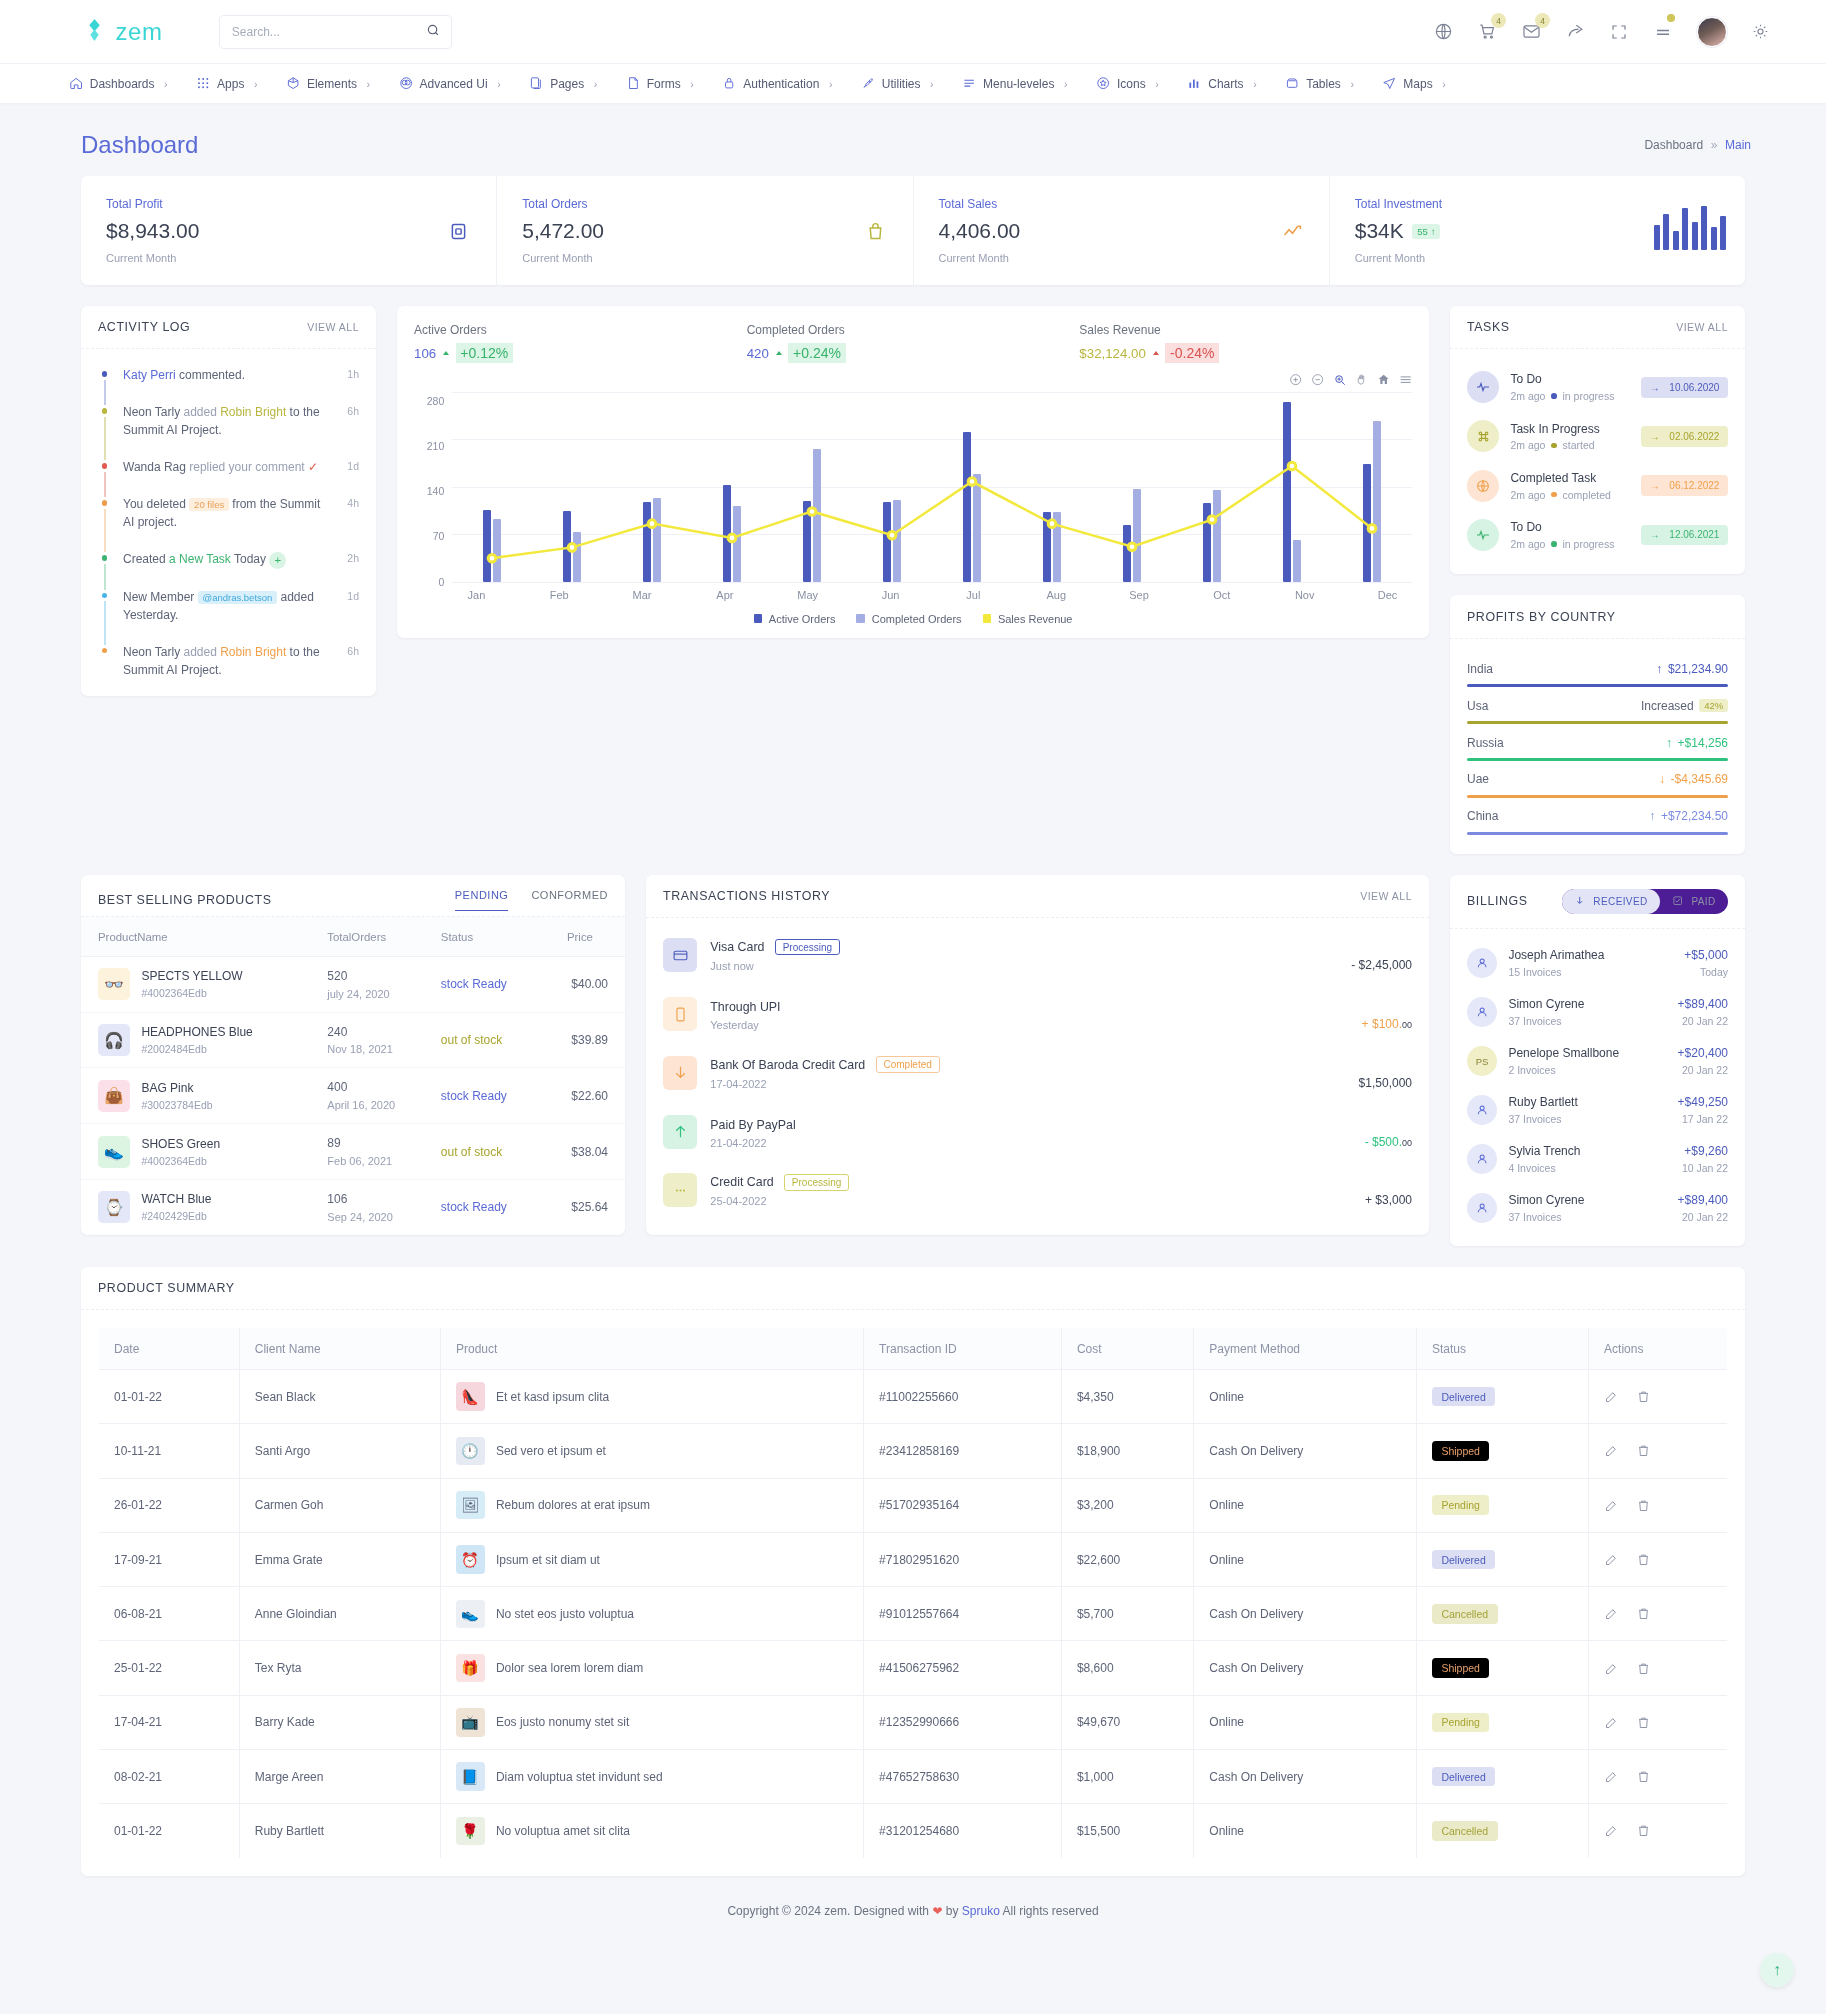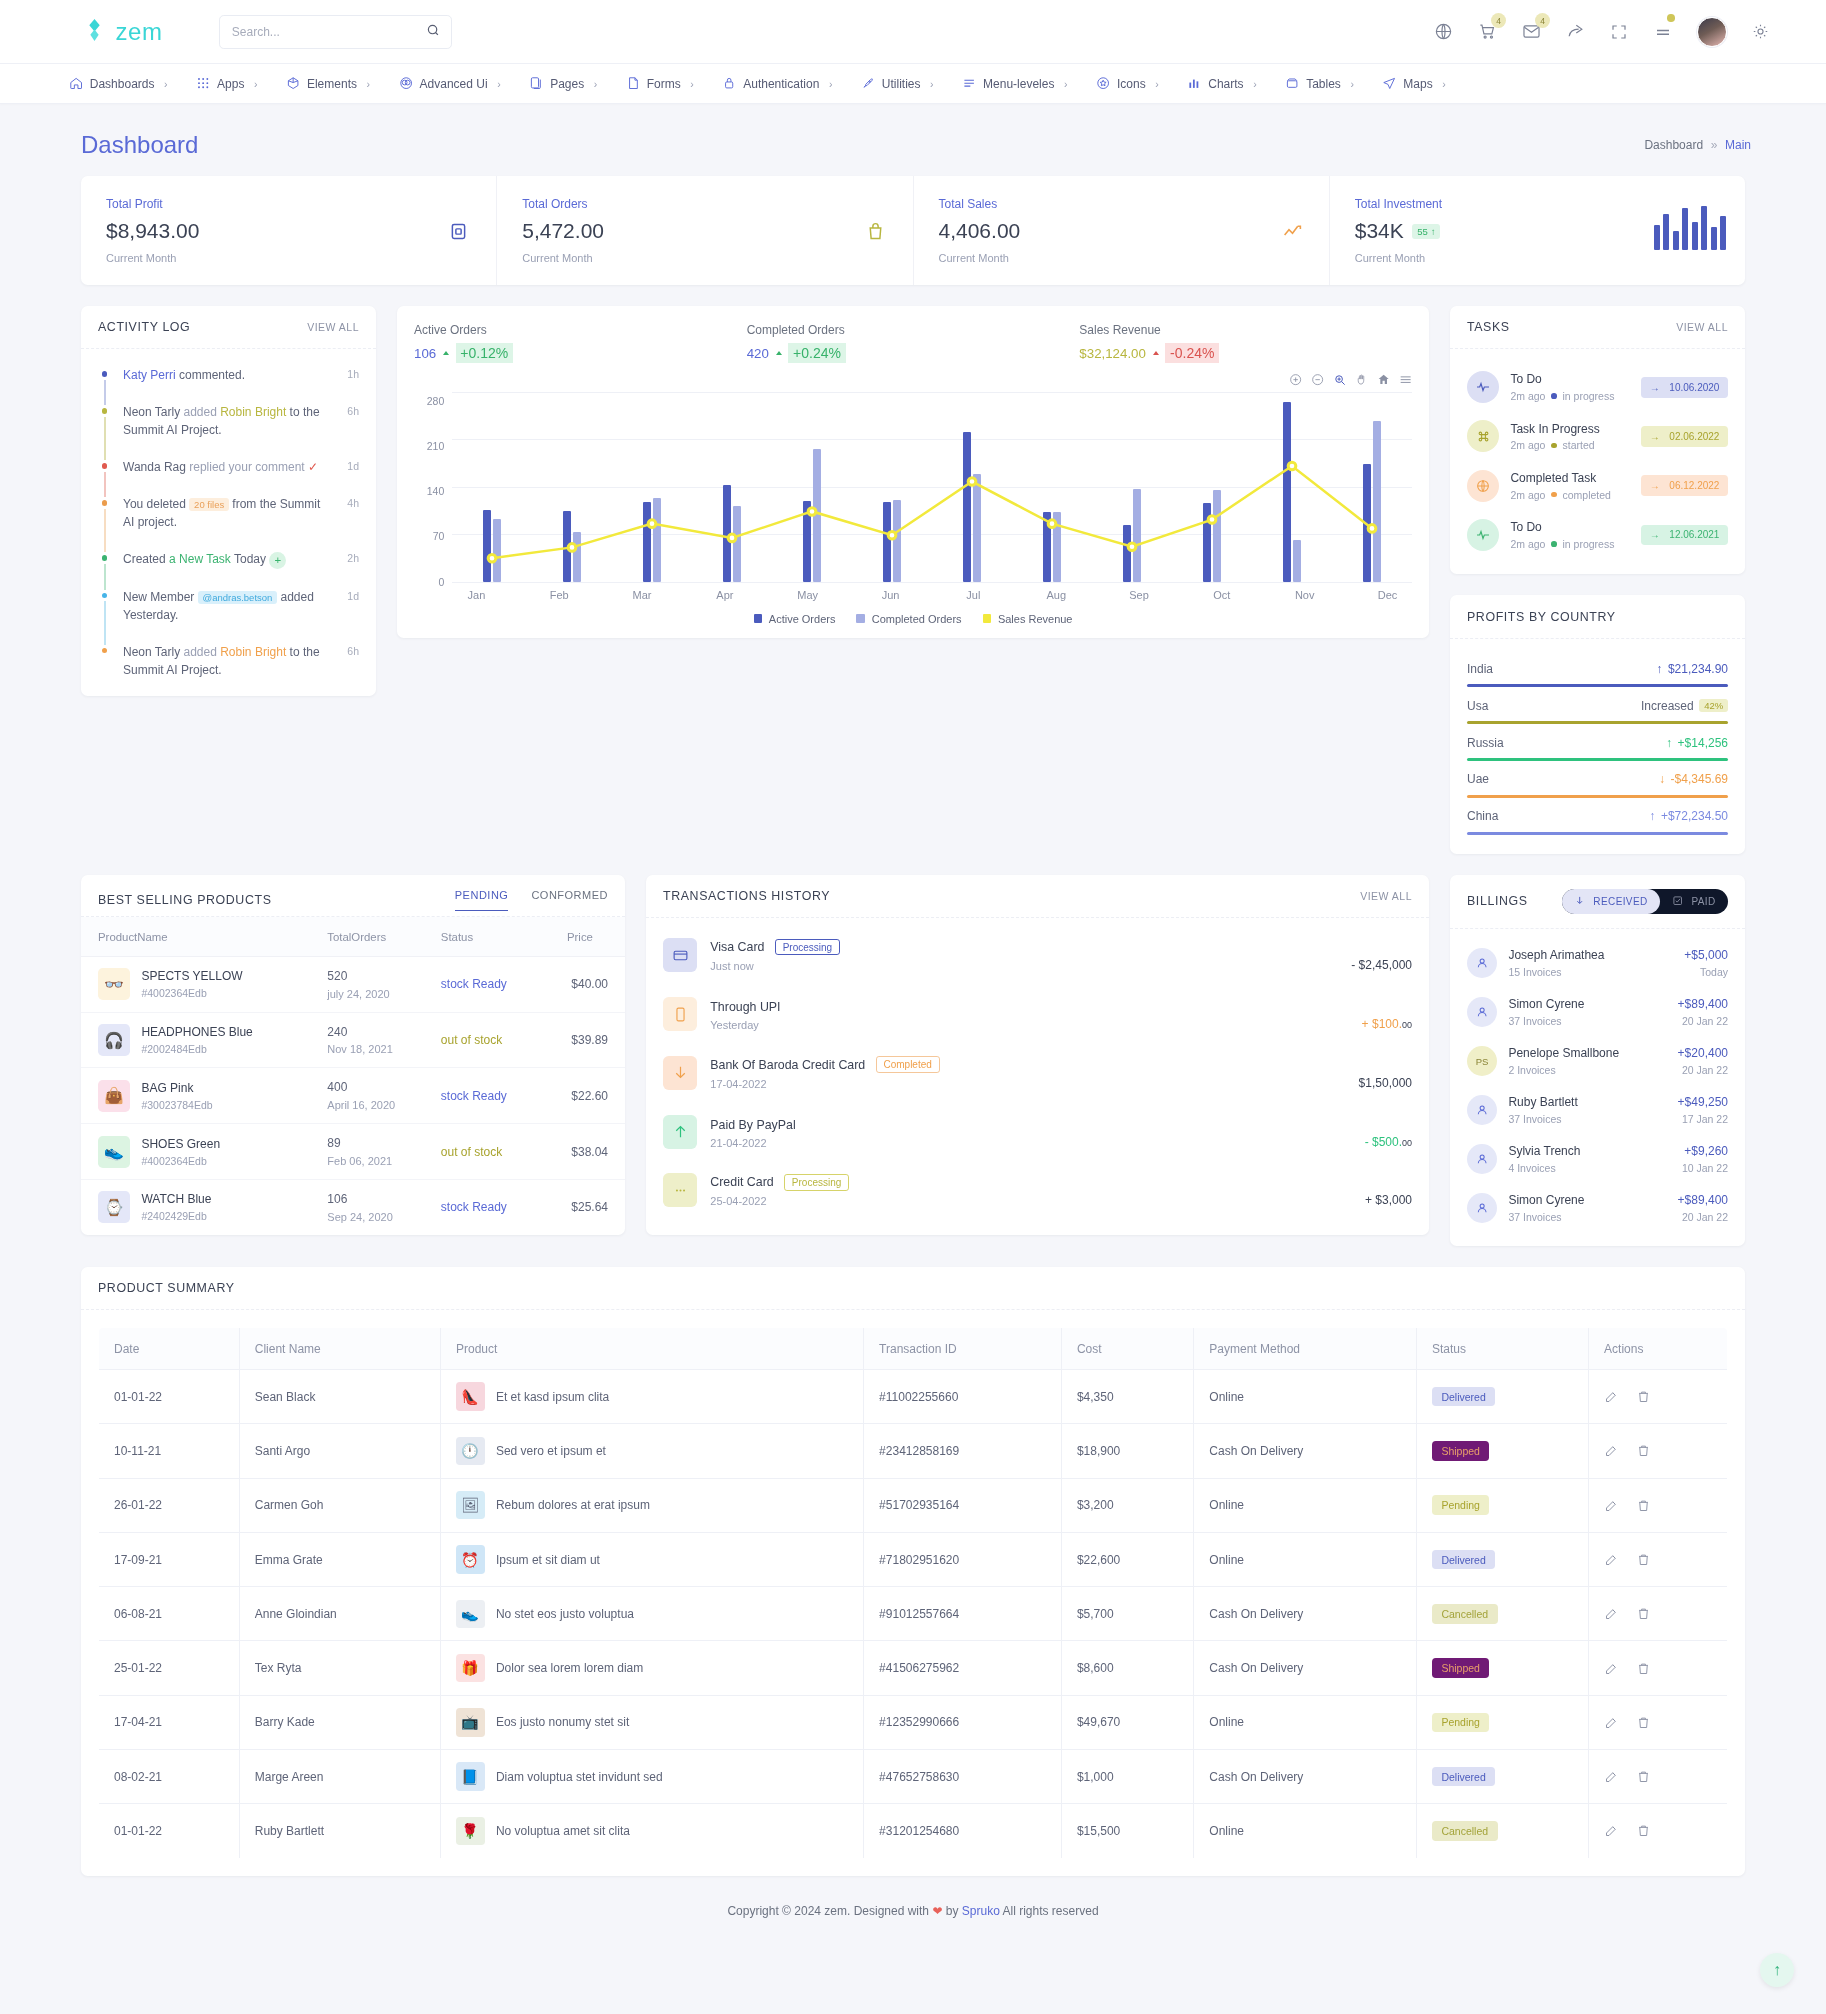--- a/index.html
+++ b/index.html
@@ -182,21 +182,21 @@
   .tx { display: flex; align-items: flex-end; padding: 12.4px 0; }
   .tx-ic { width: 34px; height: 34px; border-radius: 5.7px; display:flex; align-items:center; justify-content:center; flex:none;}
   .tx-m { margin-left: 13.3px; }
   .tx-t { display:flex; align-items:center; gap: 10.5px; font-size: 12.4px; color: #3b4254; }
   .tx-d { font-size: 11px; color: #9aa0b4; margin-top: 4.8px; }
   .outline { border: 1px solid; border-radius: 2.9px; padding: 1.9px 6.7px; font-size: 10px; }
   .tx-a { margin-left: auto; font-size: 12px; color: #3b4254; }
   .tx-a .cents { font-size: 9px; }
 
   
-  .bill-tabs { margin-left: auto; display:flex; background:#0f172a; border-radius: 15px; align-items: center; }
+  .bill-tabs { margin-left: auto; display:flex; background:#4c1d95; border-radius: 15px; align-items: center; }
   .bill-tab { display:flex; align-items:center; gap: 7.6px; padding: 5.7px 12.4px; border-radius: 15px; font-size: 10px; letter-spacing:0.4px; color:#8d93a6; cursor:pointer;}
   .bill-tab.on { background:#e3e5f6; color:#4b5bbd; }
   .bill-body { padding: 9.5px 17px 13.3px 17px; }
   .bill { display:flex; align-items:center; padding: 9.5px 0; }
   .bill-av { width: 30px; height:30px; border-radius:50%; background:#e5e8f8; color:#5a6ad6; display:flex; align-items:center; justify-content:center; font-size:9.5px; flex:none;}
   .bill-m { margin-left: 11.4px; }
   .bill-n { font-size: 12px; color: #3b4254; }
   .bill-i { font-size: 10.5px; color: #9aa0b4; margin-top: 3.8px; }
   .bill-r { margin-left: auto; text-align: right; }
   .bill-amt { font-size: 12px; color: #4b5bbd; margin-left: 16px; }
@@ -209,21 +209,21 @@
     text-align:left; font-weight: normal; font-size: 12px; color:#8d93a6;
     padding: 13.3px 15px; background:#fbfcfe; border-bottom:1px solid #eef0f6; border-right:1px solid #eef0f6;
   }
   .ps th:last-child, .ps td:last-child { border-right: 0; }
   .ps td { padding: 12.4px 15px; font-size: 12px; color:#5e6478; border-bottom:1px solid #eef0f6; border-right:1px solid #eef0f6; }
   .ps tr:last-child td { border-bottom: 0; }
   .ps-prod { display:flex; align-items:center; gap: 11.4px; }
   .ps-th { width: 28.5px; height: 28.5px; border-radius: 3.8px; display:flex; align-items:center; justify-content:center; font-size:14.3px; flex:none;}
   .sb { border-radius: 3.8px; padding: 3.8px 9.5px; font-size: 10.5px; display:inline-block; }
   .sb-del { background:#dcdff4; color:#4b5bbd; }
-  .sb-shp { background:#701a75; color:#e8a06a; }
+  .sb-shp { background:#000000; color:#e8a06a; }
   .sb-pen { background:#eeefc9; color:#a8a32e; }
   .sb-can { background:#eaeac8; color:#a3a33a; }
   .acts { display:flex; gap: 17px; color:#8a90a3; }
   .acts span { cursor:pointer; display:flex; }
 
   
   .footer { text-align:center; font-size: 12px; color:#6b7280; padding: 28.5px 0 25px 0; }
   .footer .lk { color:#5a6ad6; }
   .heart { color:#e8625a; }
   .totop {

